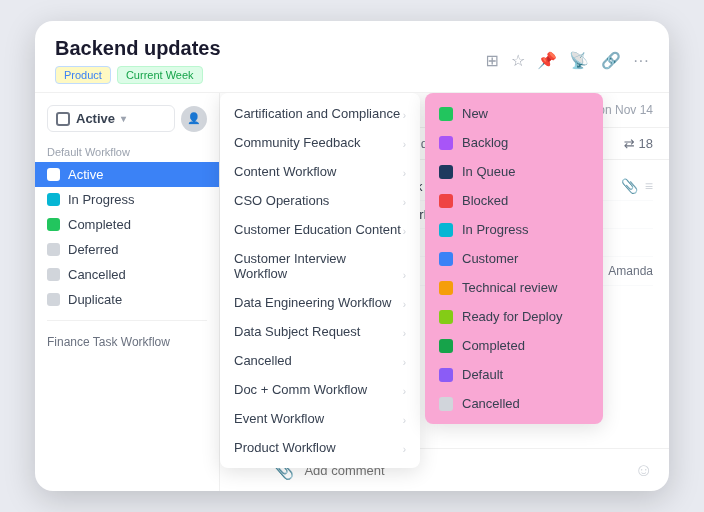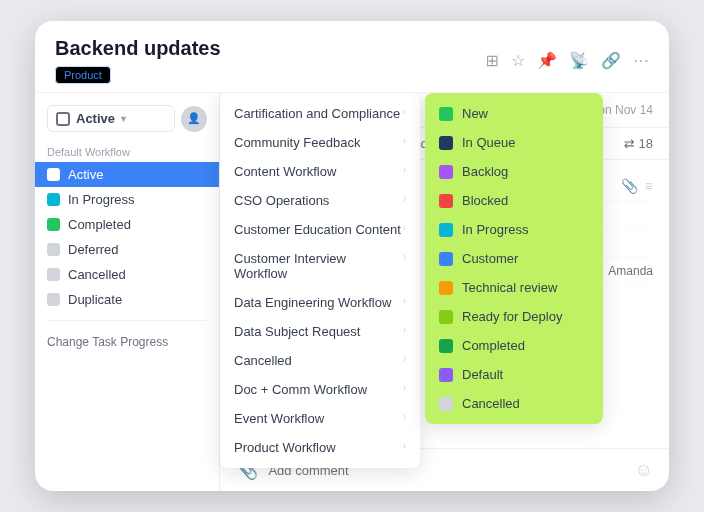--- a/index.html
+++ b/index.html
@@ -45,21 +45,21 @@
       display: flex;
       gap: 6px;
     }
     .tag {
       font-size: 11px;
       padding: 2px 8px;
       border-radius: 4px;
       font-weight: 500;
     }
     .tag-product {
-      background: #000000;
+      background: #fef9c3;
       color: #3b82f6;
       border: 1px solid #bfdbfe;
     }
     .tag-week {
       background: #dcfce7;
       color: #16a34a;
       border: 1px solid #bbf7d0;
     }
     .header-icons {
       display: flex;
@@ -72,20 +72,21 @@
       font-size: 16px;
     }
     .header-icon.blue { color: #3b82f6; }
 
     
     .main-content {
       display: flex;
       flex: 1;
       overflow: hidden;
       position: relative;
+      gap: 36px;
     }
 
     
     .sidebar {
       width: 185px;
       border-right: 1px solid #f0f0f0;
       padding: 12px 0;
       flex-shrink: 0;
     }
 
@@ -273,35 +274,35 @@
       border-radius: 8px;
       box-shadow: 0 4px 20px rgba(0,0,0,0.12);
       z-index: 10;
       padding: 6px 0;
       overflow-y: auto;
       max-height: 400px;
     }
 
     .workflow-item {
       display: flex;
-      align-items: flex-start;
+      align-items: flex-end;
       justify-content: space-between;
       padding: 7px 14px;
       font-size: 13px;
       color: #374151;
       cursor: pointer;
     }
     .workflow-arrow { color: #d1d5db; font-size: 10px; }
 
     .status-dropdown {
       position: absolute;
       left: 390px;
       top: 0;
       width: 178px;
-      background: #bef264;
+      background: #f9a8d4;
       border-radius: 8px;
       box-shadow: 0 4px 20px rgba(0,0,0,0.12);
       z-index: 11;
       padding: 6px 0;
     }
 
     .status-item {
       display: flex;
       align-items: center;
       gap: 9px;
@@ -320,20 +321,21 @@
 </head>
 <body>
 
 <div class="app-window">
 
   <div class="header">
     <div class="header-left">
       <div class="page-title">Backend updates</div>
       <div class="header-tags">
         <span class="tag tag-product">Product</span>
+        <span class="tag tag-week">Current Week</span>
       </div>
     </div>
     <div class="header-icons">
       <span class="header-icon">⊞</span>
       <span class="header-icon">☆</span>
       <span class="header-icon blue">📌</span>
       <span class="header-icon">📡</span>
       <span class="header-icon">🔗</span>
       <span class="header-icon">···</span>
     </div>
@@ -373,21 +375,21 @@
         <div class="status-dot" style="background:#d1d5db;"></div>
         <span>Cancelled</span>
       </div>
       <div class="sidebar-item">
         <div class="status-dot" style="background:#d1d5db;"></div>
         <span>Duplicate</span>
       </div>
 
       <div class="sidebar-divider"></div>
 
-      <div class="change-workflow">Change Task Progress</div>
+      <div class="change-workflow">Finance Task Workflow</div>
     </div>
 
     <div class="right-panel">
       <div class="right-panel-header">
         <div class="by-author">
           by <span>Ashley S.</span> on Nov 14
         </div>
       </div>
       <div class="right-panel-toolbar">
         <div class="toolbar-btn">
@@ -487,28 +489,28 @@
         <span class="workflow-arrow">›</span>
       </div>
     </div>
 
     <div class="status-dropdown">
       <div class="status-item">
         <div class="status-color-dot" style="background:#22c55e;"></div>
         <span>New</span>
       </div>
       <div class="status-item">
+        <div class="status-color-dot" style="background:#a855f7;"></div>
+        <span>Backlog</span>
+      </div>
+      <div class="status-item">
         <div class="status-color-dot" style="background:#1e3a5f;"></div>
         <span>In Queue</span>
       </div>
       <div class="status-item">
-        <div class="status-color-dot" style="background:#a855f7;"></div>
-        <span>Backlog</span>
-      </div>
-      <div class="status-item">
         <div class="status-color-dot" style="background:#ef4444;"></div>
         <span>Blocked</span>
       </div>
       <div class="status-item">
         <div class="status-color-dot" style="background:#06b6d4;"></div>
         <span>In Progress</span>
       </div>
       <div class="status-item">
         <div class="status-color-dot" style="background:#3b82f6;"></div>
         <span>Customer</span>

